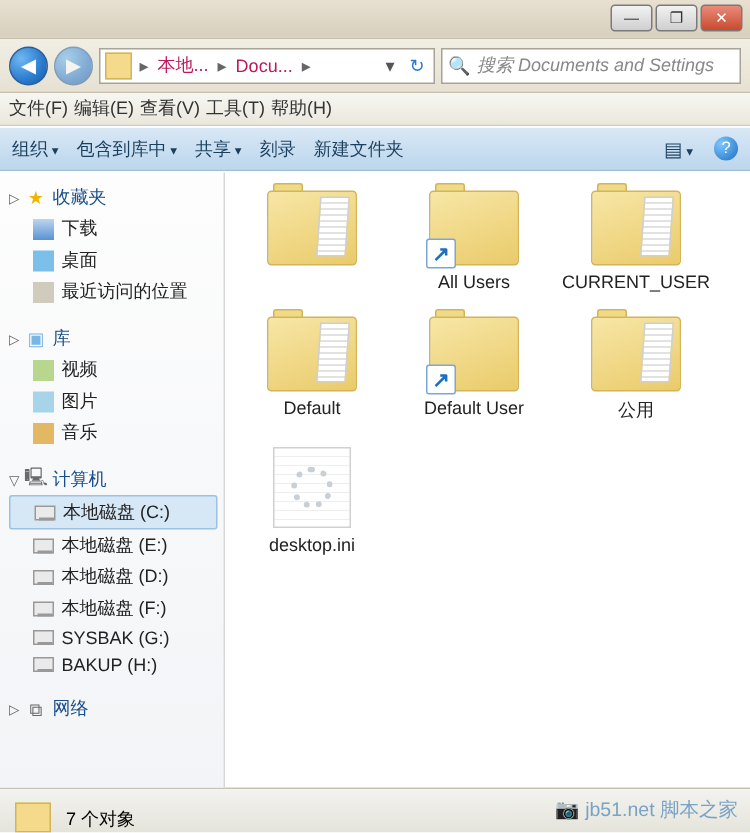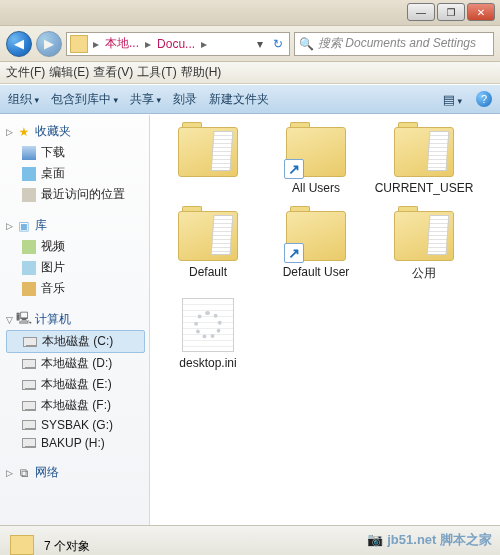--- a/index.html
+++ b/index.html
@@ -184,21 +184,21 @@
     background:linear-gradient(#f3f3ef,#e5e4db);
     border-top:1px solid #c7c4b6;
     display:flex; align-items:flex-end;
     padding:0 10px; gap:10px;
   }
   .stat-folder { width:24px; height:20px; background:#f5da8b; border:1px solid #d2b45a;}
 
   
   .wm {
     position:absolute; right:8px; bottom:6px;
-    color:#7aa2c4; font-size:13px;font-weight:bold;
+    color:#7aa2c4; font-size:13px;
   }
 </style>
 </head>
 <body>
 
 <div class="titlebar">
   <div class="win-btns">
     <div class="win-btn">—</div>
     <div class="win-btn">❐</div>
     <div class="win-btn win-close">✕</div>
@@ -294,25 +294,25 @@
         <span class="sb-ico pc">🖳</span>
         <span>计算机</span>
       </div>
       <div id="drives">
           <div class="sb-item sel">
             <span class="drive"></span>
             <span>本地磁盘 (C:)</span>
           </div>
           <div class="sb-item">
             <span class="drive"></span>
+            <span>本地磁盘 (E:)</span>
+          </div>
+          <div class="sb-item">
+            <span class="drive"></span>
             <span>本地磁盘 (D:)</span>
-          </div>
-          <div class="sb-item">
-            <span class="drive"></span>
-            <span>本地磁盘 (E:)</span>
           </div>
           <div class="sb-item">
             <span class="drive"></span>
             <span>本地磁盘 (F:)</span>
           </div>
           <div class="sb-item">
             <span class="drive"></span>
             <span>SYSBAK (G:)</span>
           </div>
           <div class="sb-item">

